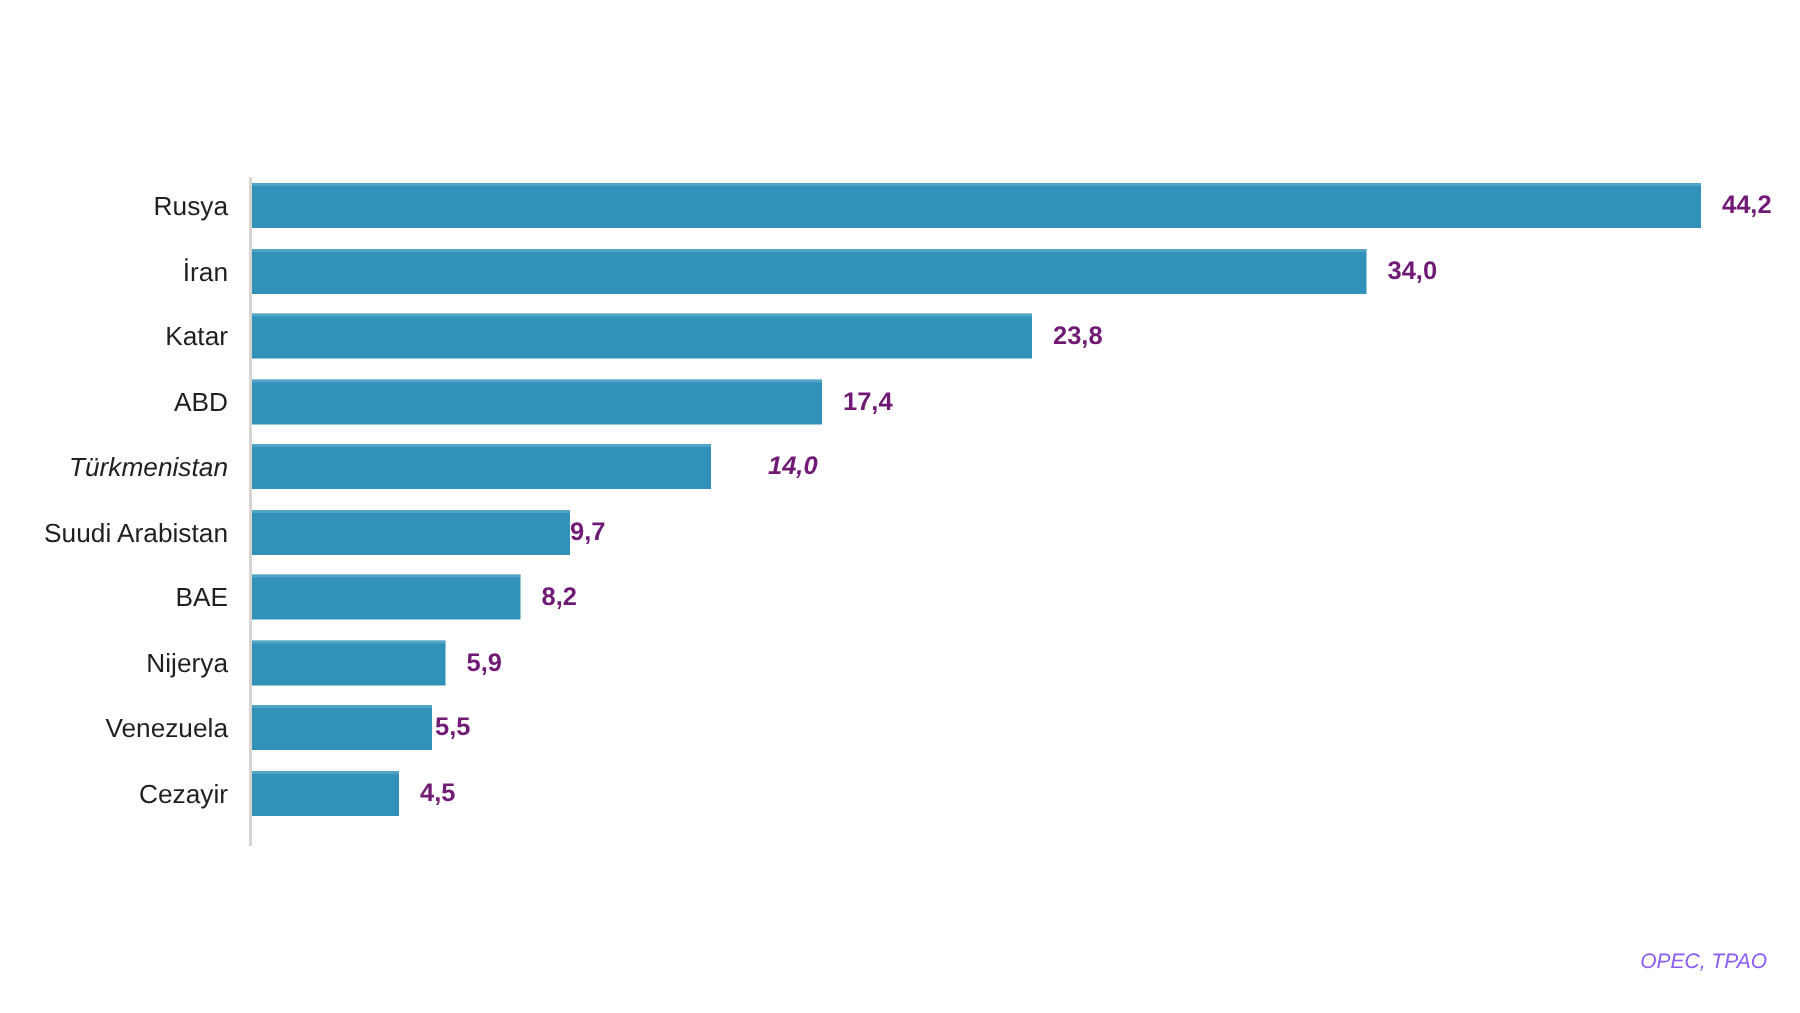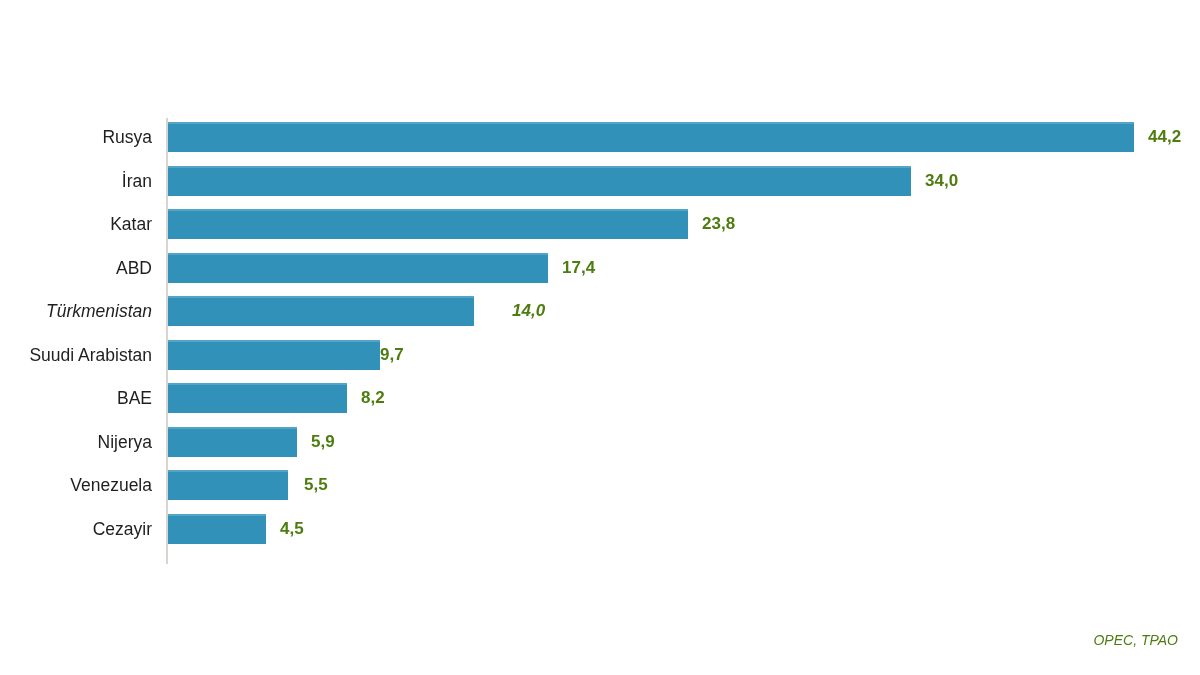--- a/index.html
+++ b/index.html
@@ -81,31 +81,31 @@
   }
 
   .value-label {
     position: absolute;
     top: 0;
     height: 30px;
     line-height: 30px;
     white-space: nowrap;
     font-size: 17px;
     font-weight: bold;
-    color: #4d7c0f;
+    color: #701a75;
     font-family: "Liberation Sans", sans-serif;
   }
 
   .source-note {
     position: absolute;
     right: 22px;
     top: 632px;
     font-size: 14px;
     font-style: italic;
-    color: #4d7c0f;
+    color: #8b5cf6;
     white-space: nowrap;
     font-family: "Liberation Sans", sans-serif;
   }
 </style>
 </head>
 <body>
 
 <div id="chart-root">
 
   <div class="plot-area">
@@ -174,21 +174,21 @@
         <div class="bar-inner-topline"></div>
       </div>
       <div class="value-label" style="left:311px;">5,9</div>
     </div>
 
     <div class="bar-row" style="top:470px;">
       <div class="cat-label">Venezuela</div>
       <div class="bar" style="width:120px;">
         <div class="bar-inner-topline"></div>
       </div>
-      <div class="value-label" style="left:304px;">5,5</div>
+      <div class="value-label" style="left:290px;">5,5</div>
     </div>
 
     <div class="bar-row" style="top:514px;">
       <div class="cat-label">Cezayir</div>
       <div class="bar" style="width:98px;">
         <div class="bar-inner-topline"></div>
       </div>
       <div class="value-label" style="left:280px;">4,5</div>
     </div>
 

